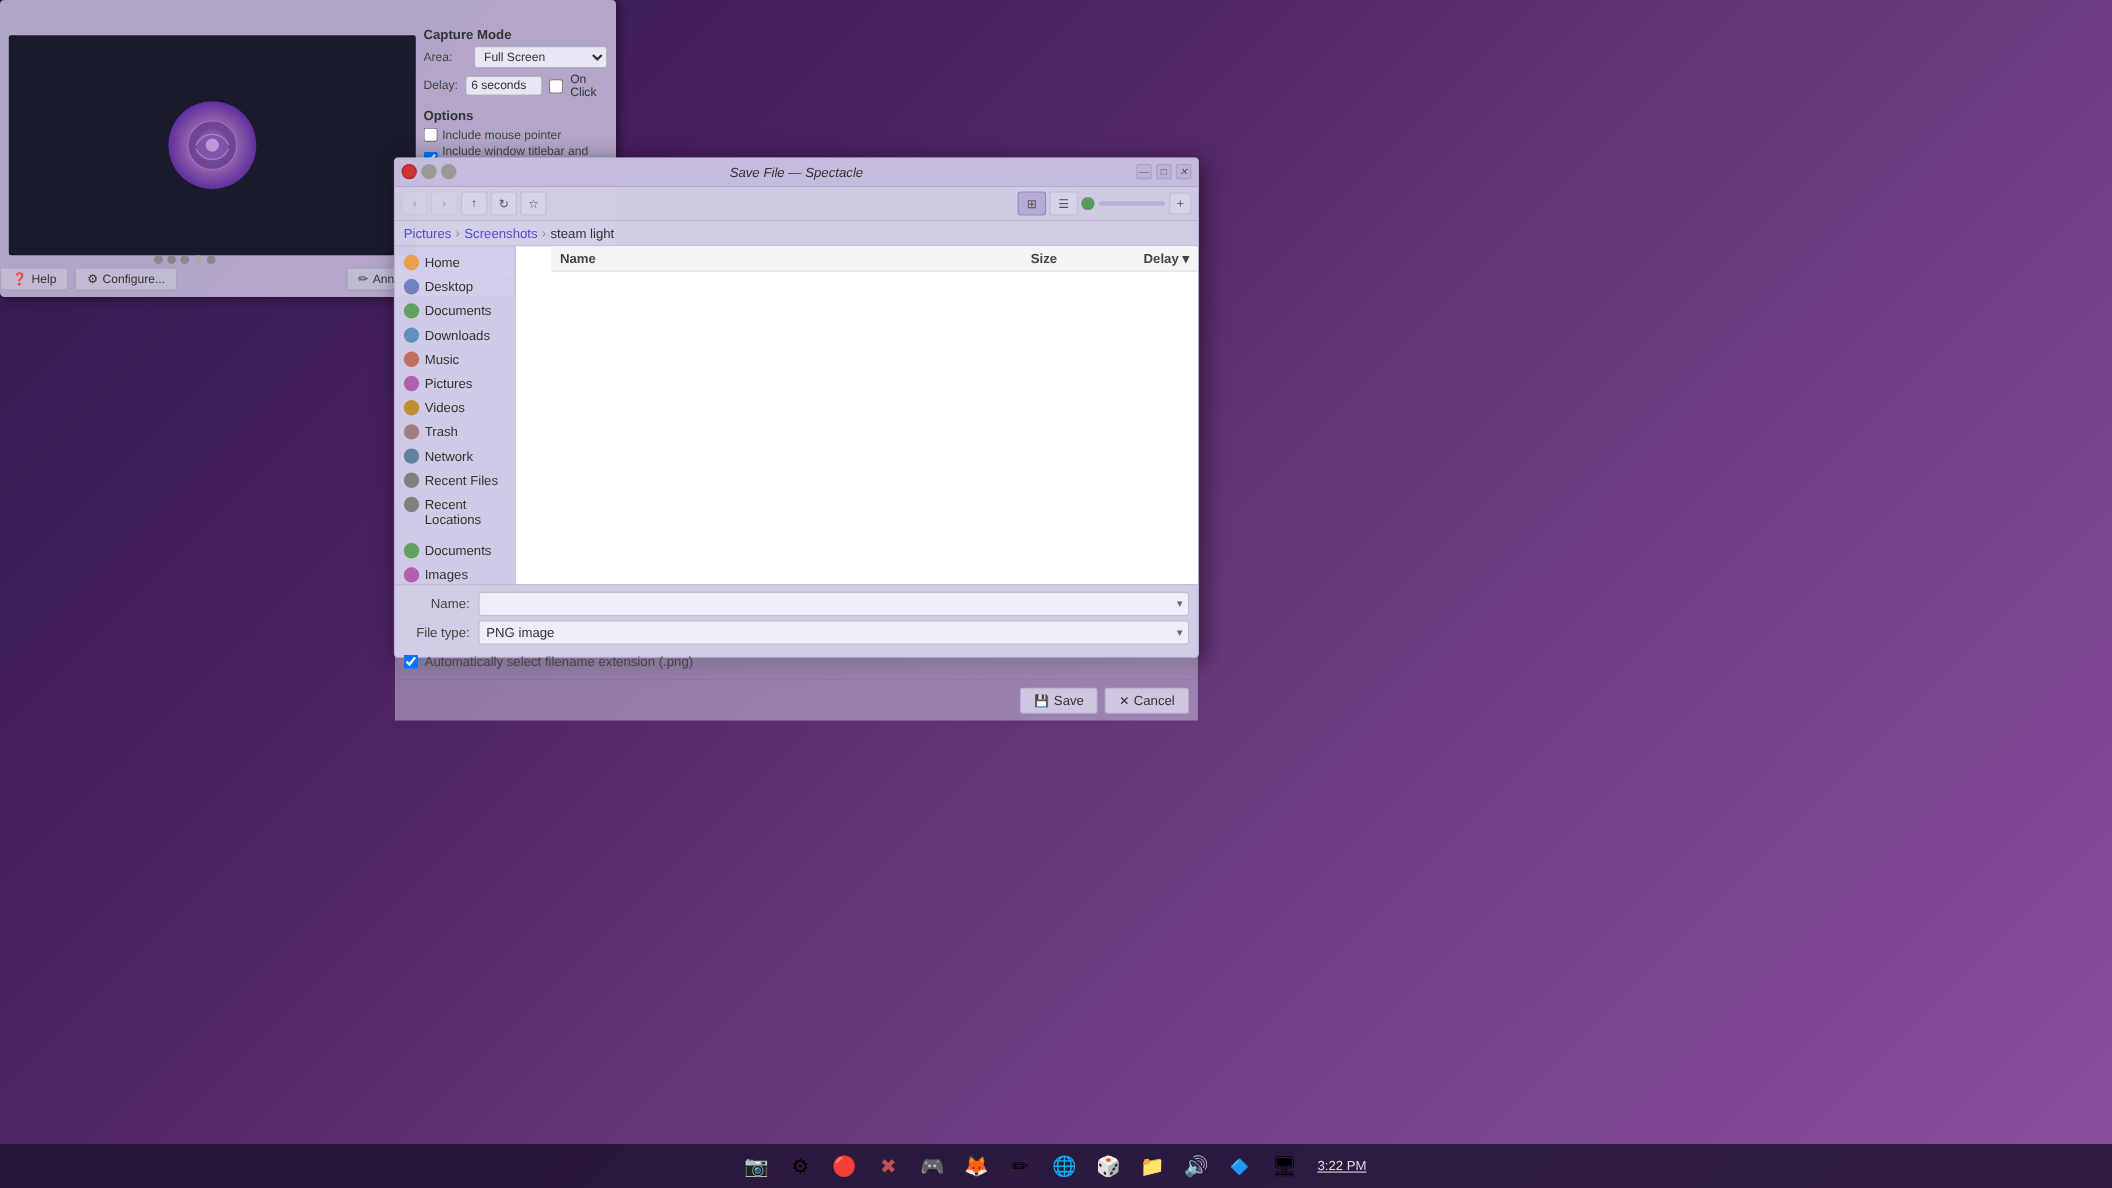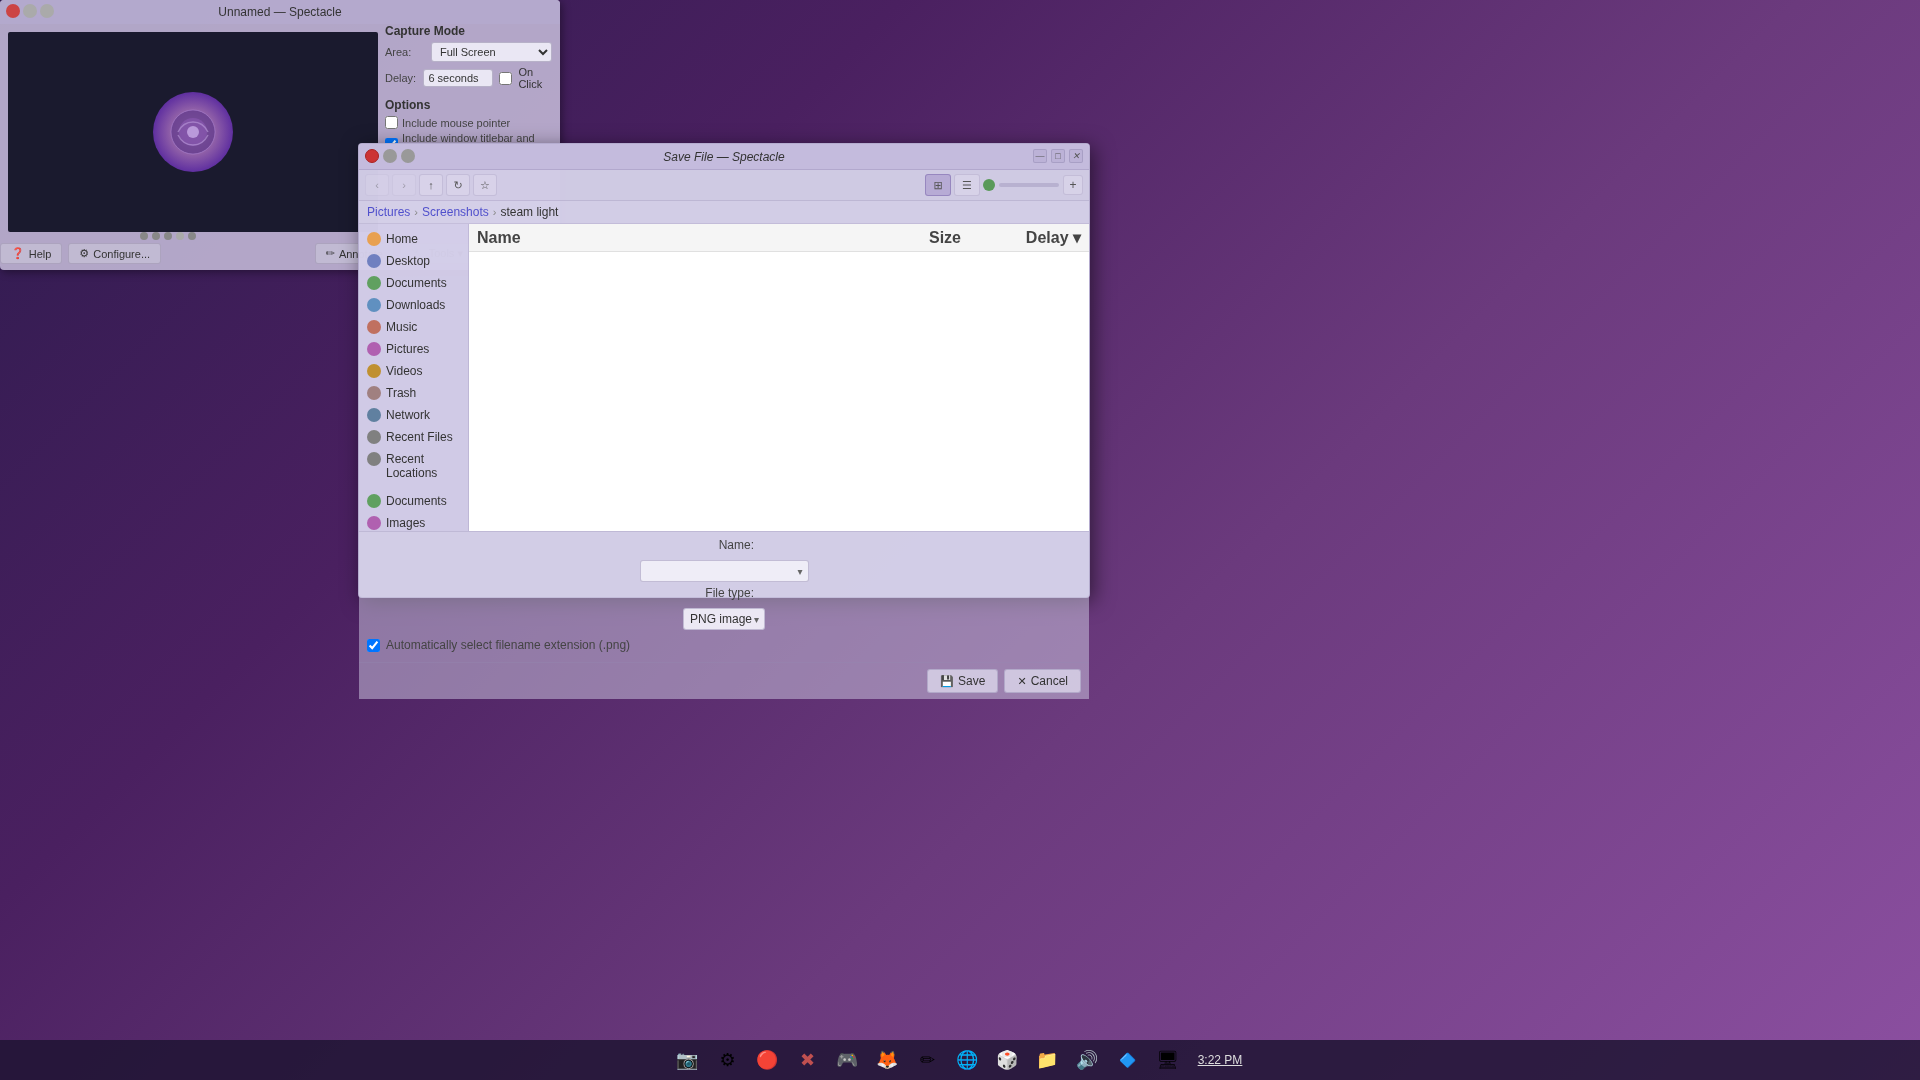--- a/index.html
+++ b/index.html
@@ -375,43 +375,43 @@
       flex: 1;
       background: #fff;
       overflow-y: auto;
     }
 
     .file-list-header {
       display: flex;
       align-items: center;
       padding: 4px 8px;
       border-bottom: 1px solid #e0e0e0;
-      font-size: 16px;
+      font-size: 12px;
       font-weight: 600;
       color: #444;
       background: #f5f5f5;
+      margin-left: 32px;
     }
 
     .col-name { flex: 1; }
     .col-size { width: 80px; text-align: right; }
     .col-date { width: 120px; text-align: right; }
 
     
     .dialog-form {
       padding: 6px 8px;
       background: rgba(210,205,230,0.5);
       border-top: 1px solid rgba(150,140,180,0.3);
     }
 
     .form-row {
       display: flex;
       align-items: center;
       margin-bottom: 4px;
       gap: 8px;
-      flex-direction: column;
     }
 
     .form-label {
       width: 60px;
       font-size: 12px;
       color: #444;
       text-align: right;
     }
 
     .form-input {
@@ -505,28 +505,20 @@
       align-items: center;
       gap: 4px;
     }
   </style>
 </head>
 <body>
 
 <div class="desktop"></div>
 
 <div class="spectacle-window">
-  <div class="spectacle-titlebar">
-    <div class="spectacle-controls">
-      <span class="ctrl-close"></span>
-      <span class="ctrl-min"></span>
-      <span class="ctrl-max"></span>
-    </div>
-    <span class="spectacle-titlebar-title">Unnamed — Spectacle</span>
-  </div>
 
   <div class="spectacle-preview">
     <div class="steam-logo">
       <svg width="50" height="50" viewBox="0 0 50 50">
         <circle cx="25" cy="25" r="22" fill="rgba(100,60,140,0.8)" stroke="rgba(180,140,220,0.5)" stroke-width="1"></circle>
         <circle cx="25" cy="25" r="14" fill="rgba(140,90,180,0.6)"></circle>
         <circle cx="25" cy="25" r="6" fill="rgba(200,170,230,0.8)"></circle>
         <path d="M 10 25 Q 15 15 25 15 Q 35 15 40 25" stroke="rgba(200,170,230,0.5)" stroke-width="1.5" fill="none"></path>
         <path d="M 10 28 Q 15 38 25 38 Q 35 38 40 28" stroke="rgba(200,170,230,0.5)" stroke-width="1.5" fill="none"></path>
       </svg>

